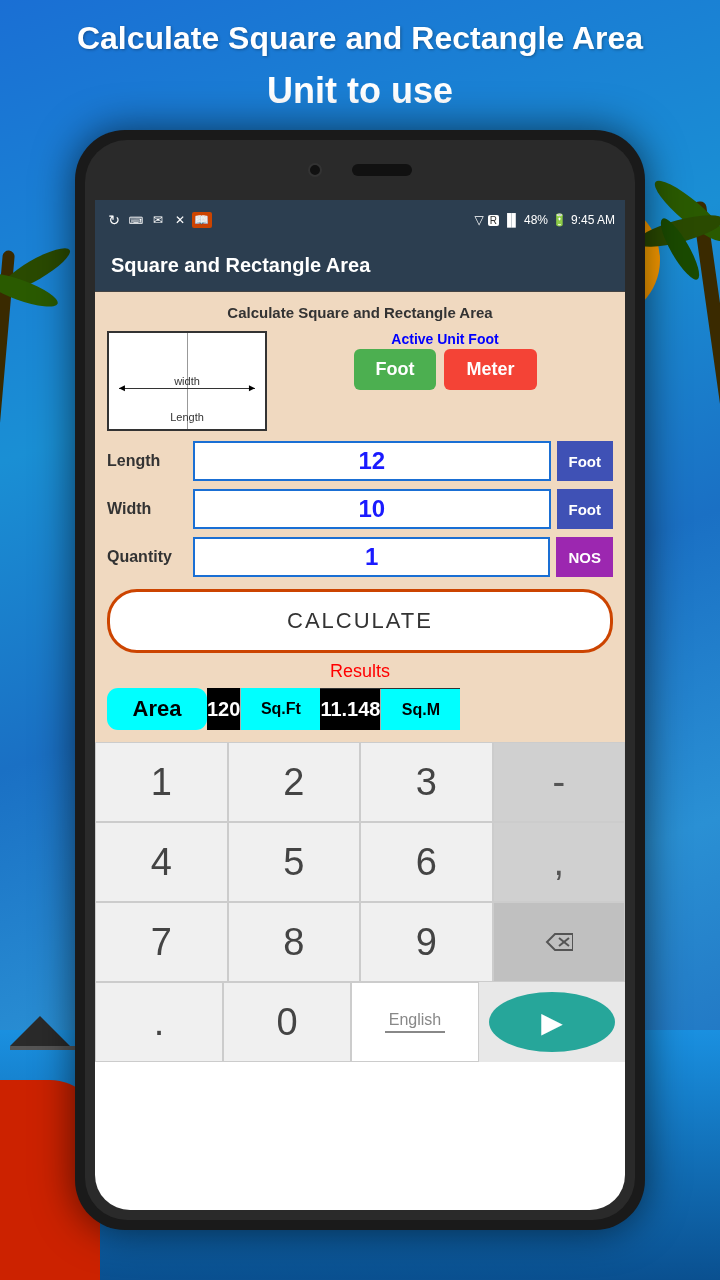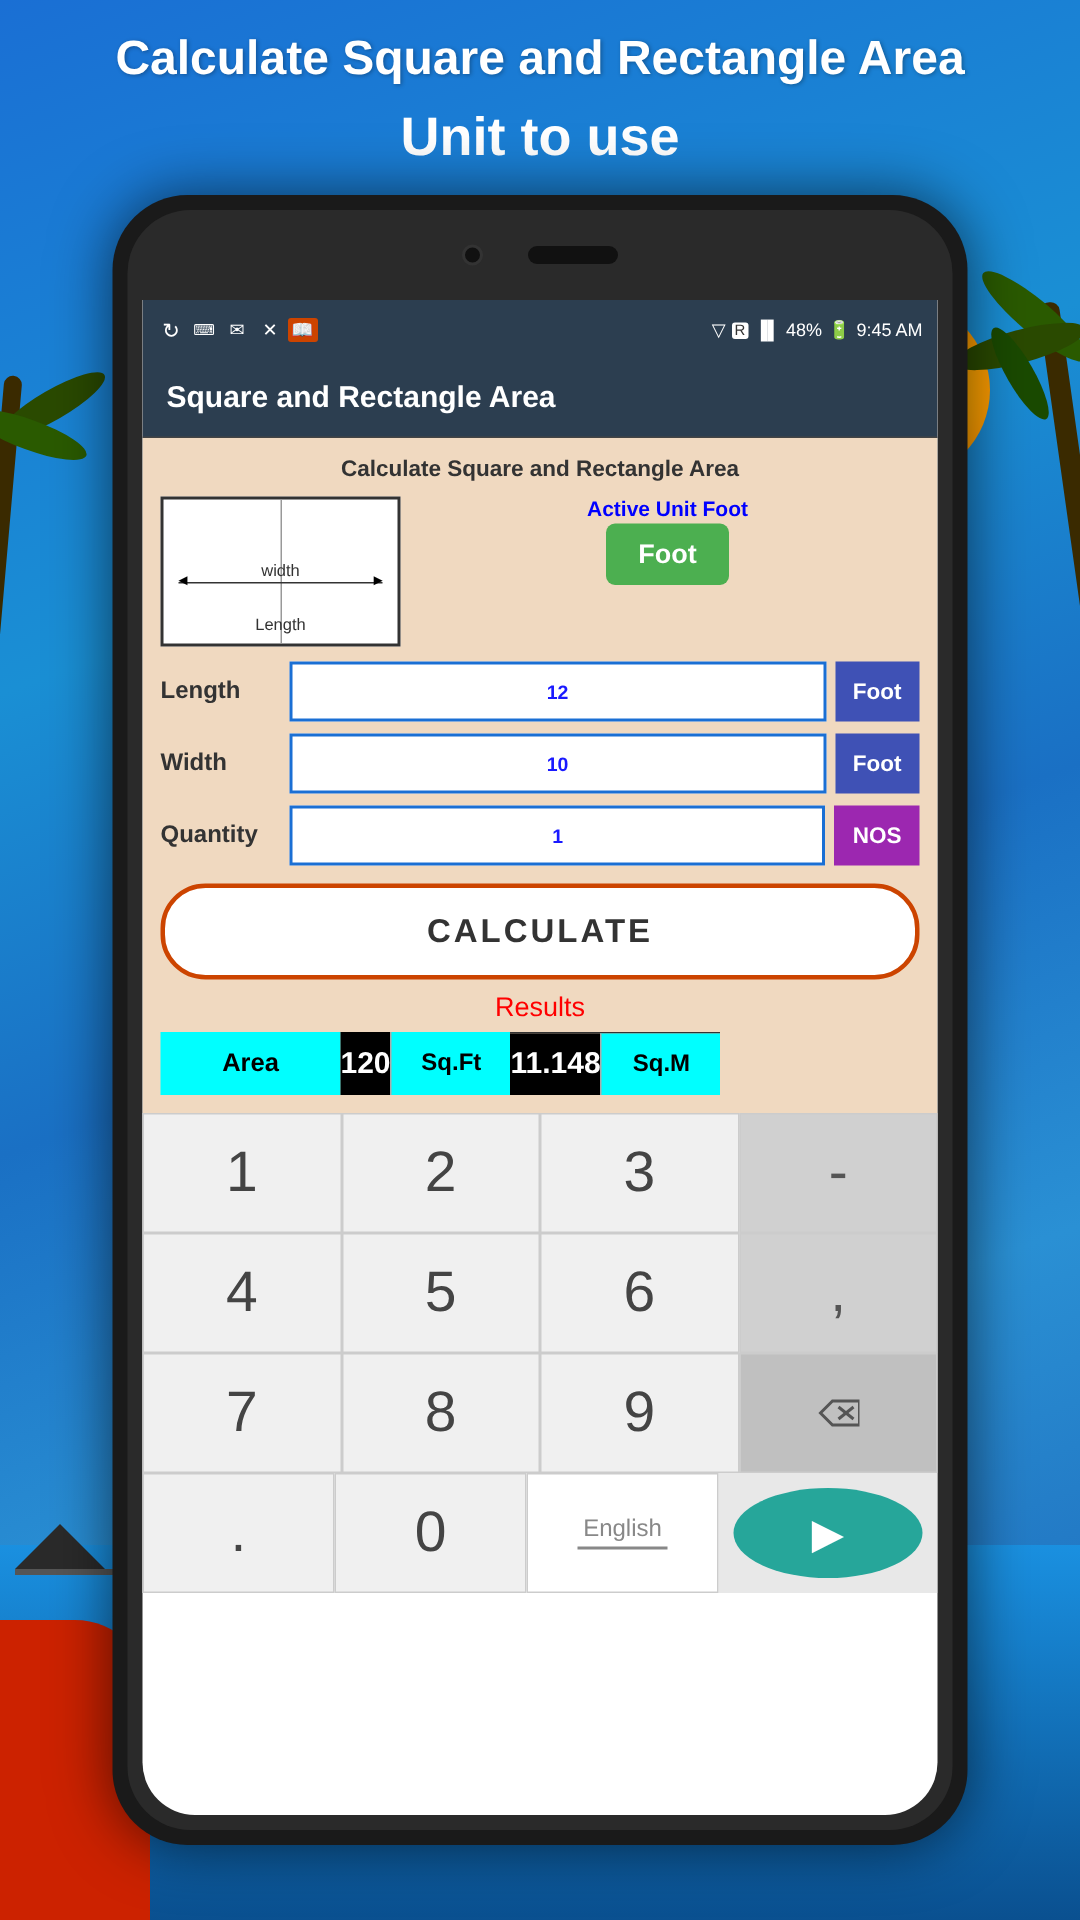--- a/index.html
+++ b/index.html
@@ -253,21 +253,21 @@
     .input-label {
       width: 80px;
       font-size: 16px;
       color: #333;
       font-weight: bold;
     }
     .input-field {
       flex: 1;
       height: 40px;
       border: 2px solid #1a6fd4;
-      font-size: 13px;
+      font-size: 24px;
       text-align: center;
       color: #1a1aff;
       font-weight: bold;
       background: white;
       outline: none;
     }
     .input-unit-badge {
       background: #3f51b5;
       color: white;
       padding: 8px 12px;
@@ -291,47 +291,48 @@
     
     .calculate-btn {
       display: block;
       width: 100%;
       margin: 12px 0 8px 0;
       padding: 16px;
       background: white;
       border: 3px solid #cc4400;
       color: #333;
       font-size: 22px;
-      font-weight: bold;
+      font-weight: normal;
       letter-spacing: 2px;
       border-radius: 30px;
       cursor: pointer;
       text-align: center;
     }
 
     
     .results-label {
       text-align: center;
       color: red;
       font-size: 18px;
       font-weight: normal;
       margin-bottom: 6px;
     }
     .results-table {
       display: flex;
       width: 100%;
     }
     .results-left {
       background: cyan;
-      width: 120px;
-      display: flex;
-      align-items: center;
-      justify-content: center;
-      font-size: 17px;
-      font-weight: bold;
+      width: 100px;
+      display: flex;
+      align-items: center;
+      justify-content: center;
+      font-size: 22px;
+      font-weight: bold;
+      border-radius: 11px;
     }
     .results-right {
       flex: 1;
       display: flex;
       flex-direction: row;
     }
     .results-row {
       display: flex;
       height: 42px;
     }
@@ -530,20 +531,21 @@
               <div class="shape-arrow-left">◄</div>
               <div class="shape-arrow-right">►</div>
             </div>
             <div class="shape-label-length">Length</div>
           </div>
 
           <div class="unit-section">
             <div class="active-unit-label">Active Unit Foot</div>
             <div class="unit-buttons">
               <button class="btn-foot">Foot</button>
+              <button class="btn-meter">Meter</button>
             </div>
           </div>
         </div>
 
         <div class="input-rows">
           <div class="input-row">
             <span class="input-label">Length</span>
             <input class="input-field" type="text" value="12" style="">
             <div class="input-unit-badge">Foot</div>
           </div>

